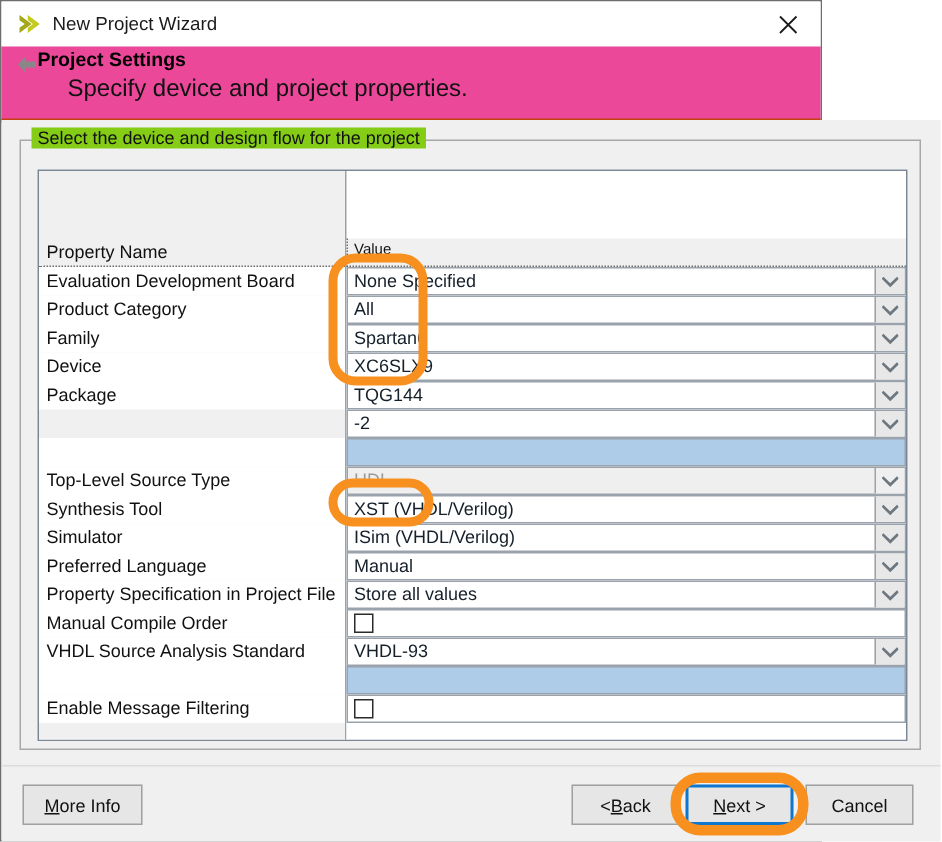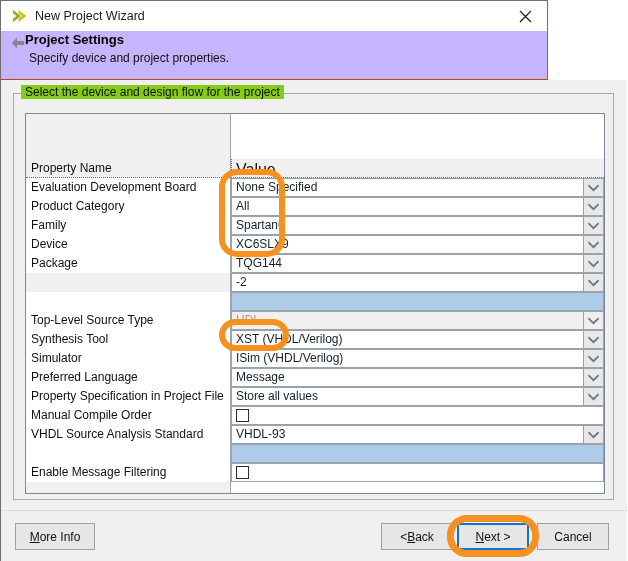--- a/index.html
+++ b/index.html
@@ -57,44 +57,44 @@
     align-items: center;
     justify-content: center;
     cursor: default;
   }
   #close-btn svg { display: block; }
 
   
   #header {
     position: relative;
     height: 48px;
-    background: #c4b5fd;
+    background: #ec4899;
     border-bottom: 3px solid #c2410c;
   }
   #back-arrow {
     position: absolute;
     left: 9px;
     top: 4px;
     width: 16px;
     height: 16px;
   }
   #page-title {
     position: absolute;
     left: 24px;
     top: 1px;
     font-size: 13px;
     font-weight: bold;
     color: #000;
     white-space: nowrap;
   }
   #page-subtitle {
     position: absolute;
-    left: 28px;
+    left: 44px;
     top: 20px;
-    font-size: 12px;
+    font-size: 16px;
     color: #111;
     white-space: nowrap;
   }
 
   
   #content {
     position: absolute;
     left: 0;
     top: 79px;
     width: 626px;
@@ -193,21 +193,21 @@
     background: #f0f0f0;
   }
   .row.header .name {
     border-bottom: 1px dotted #6f6f6f;
     border-right: 0;
   }
   .row.header .valcell {
     border-bottom: 1px dotted #6f6f6f;
     border-left: 1px dotted #6f6f6f;
     padding: 2px 0 0 4px;
-    font-size: 16px;
+    font-size: 10px;
     color: #111;
     white-space: nowrap;
   }
 
   
   .combo {
     position: absolute;
     left: 0;
     top: 0;
     width: 373px;
@@ -501,21 +501,21 @@
                     <path d="M1 1.8 L5.5 6.2 L10 1.8" stroke="#6d7780" stroke-width="1.8" fill="none" stroke-linecap="square"></path>
                   </svg>
                 </span>
               </div>
             </div>
           </div>
           <div class="row" style="top: 209px;">
             <div class="name">Preferred Language</div>
             <div class="valcell">
               <div class="combo">
-                <span class="txt">Message</span>
+                <span class="txt">Manual</span>
                 <span class="btn">
                   <svg width="11" height="8" viewBox="0 0 11 8">
                     <path d="M1 1.8 L5.5 6.2 L10 1.8" stroke="#6d7780" stroke-width="1.8" fill="none" stroke-linecap="square"></path>
                   </svg>
                 </span>
               </div>
             </div>
           </div>
           <div class="row" style="top: 228px;">
             <div class="name">Property Specification in Project File</div>

